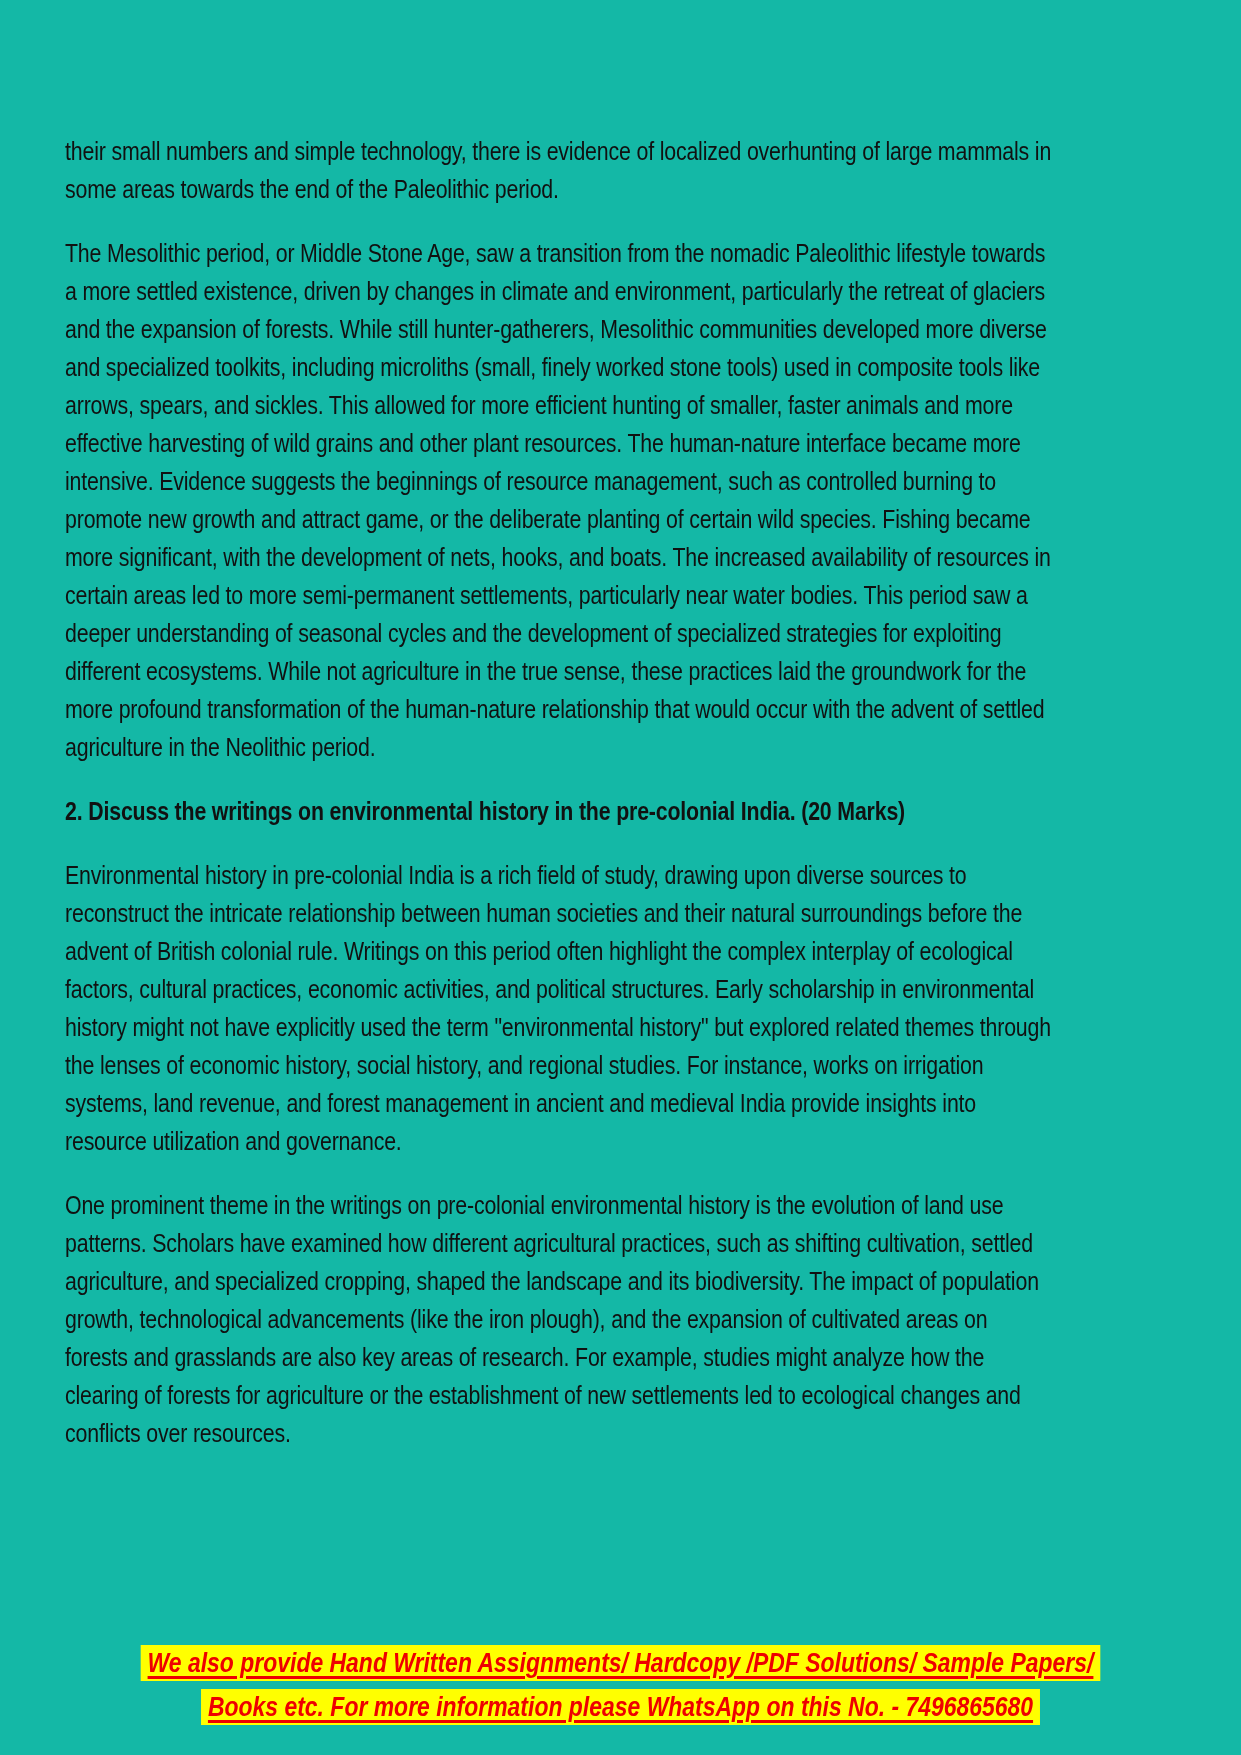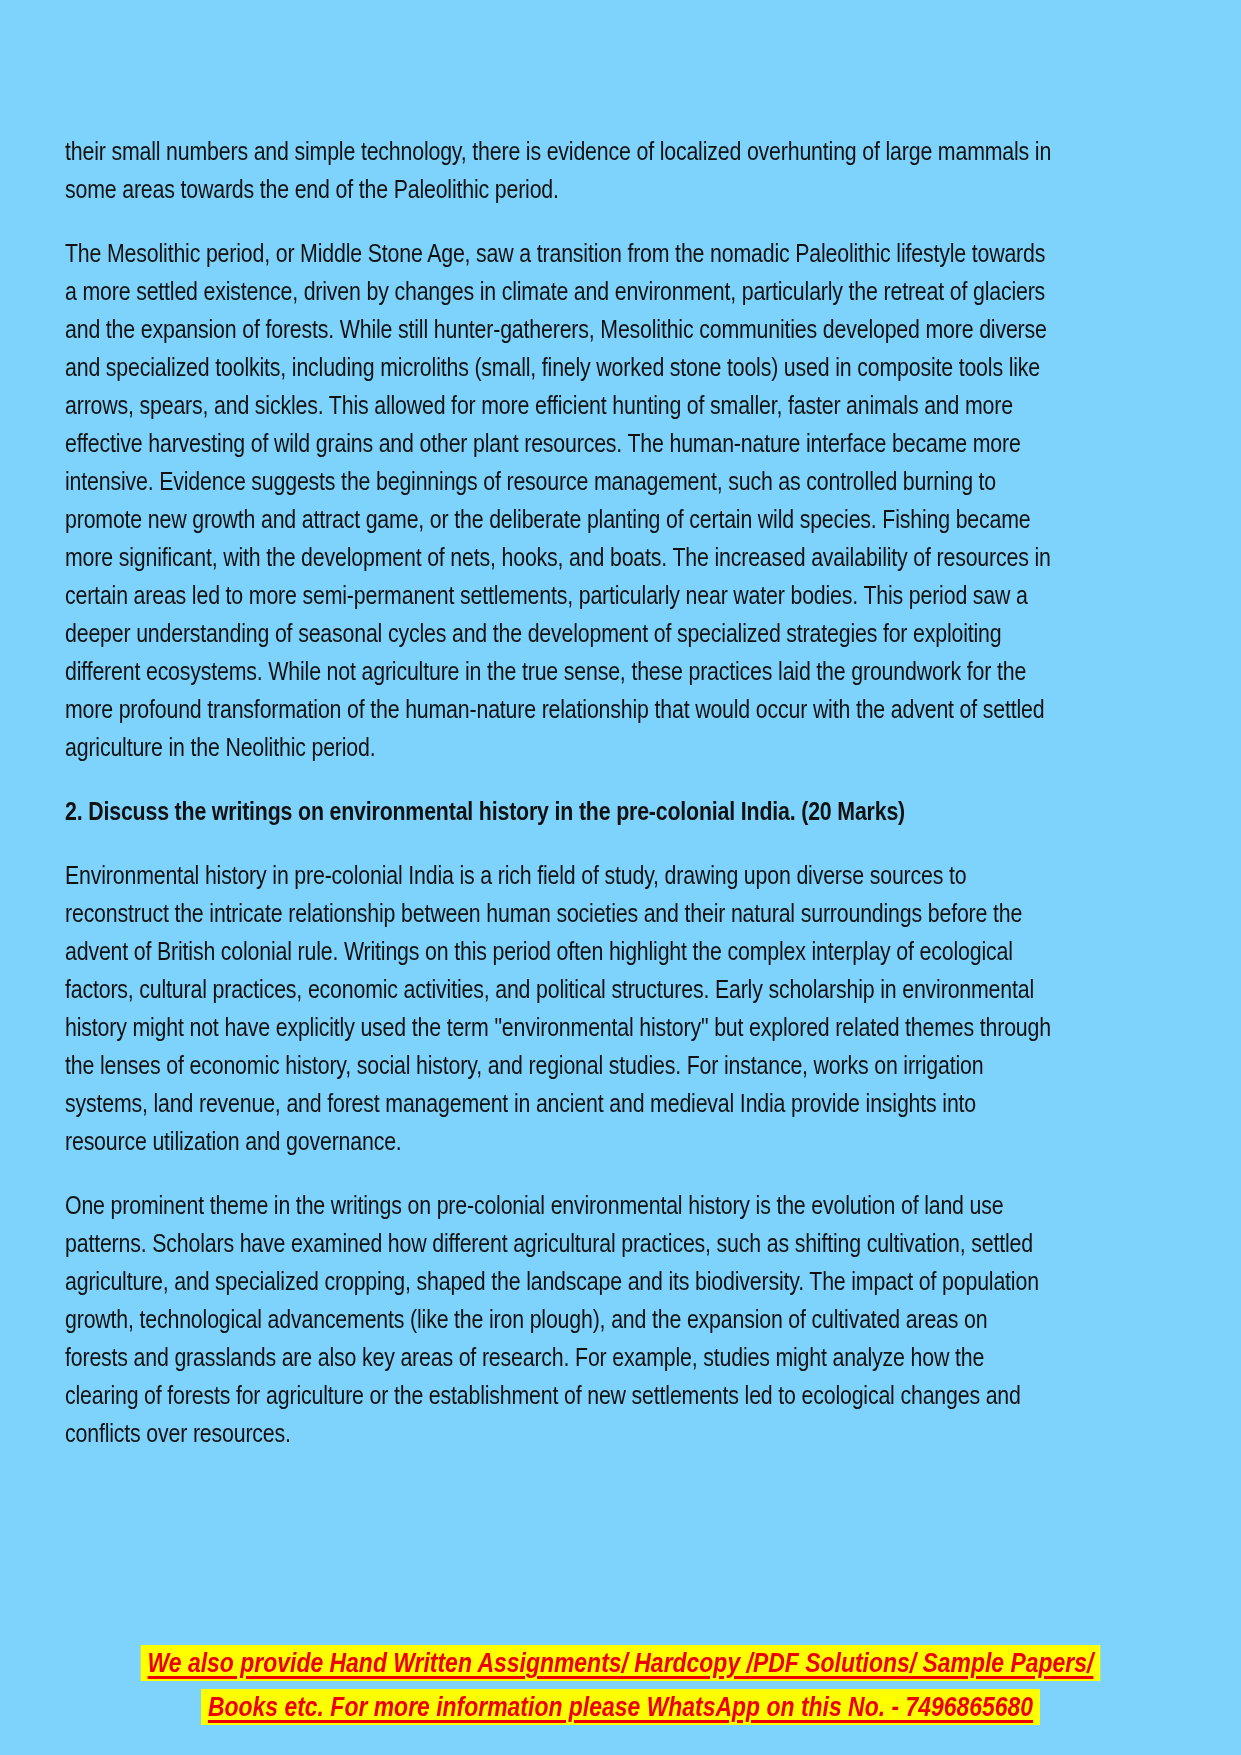--- a/index.html
+++ b/index.html
@@ -5,21 +5,21 @@
   html, body {
     margin: 0;
     padding: 0;
     background: #ffffff;
   }
   .page {
     position: relative;
     width: 1241px;
     height: 1755px;
     margin: 0 auto;
-    background: #7dd3fc;
+    background: #14b8a6;
     overflow: hidden;
     font-family: "Liberation Sans", sans-serif;
     color: #111111;
   }
   
   .content {
     position: absolute;
     left: 65px;
     top: 132px;
     width: 1207px;

